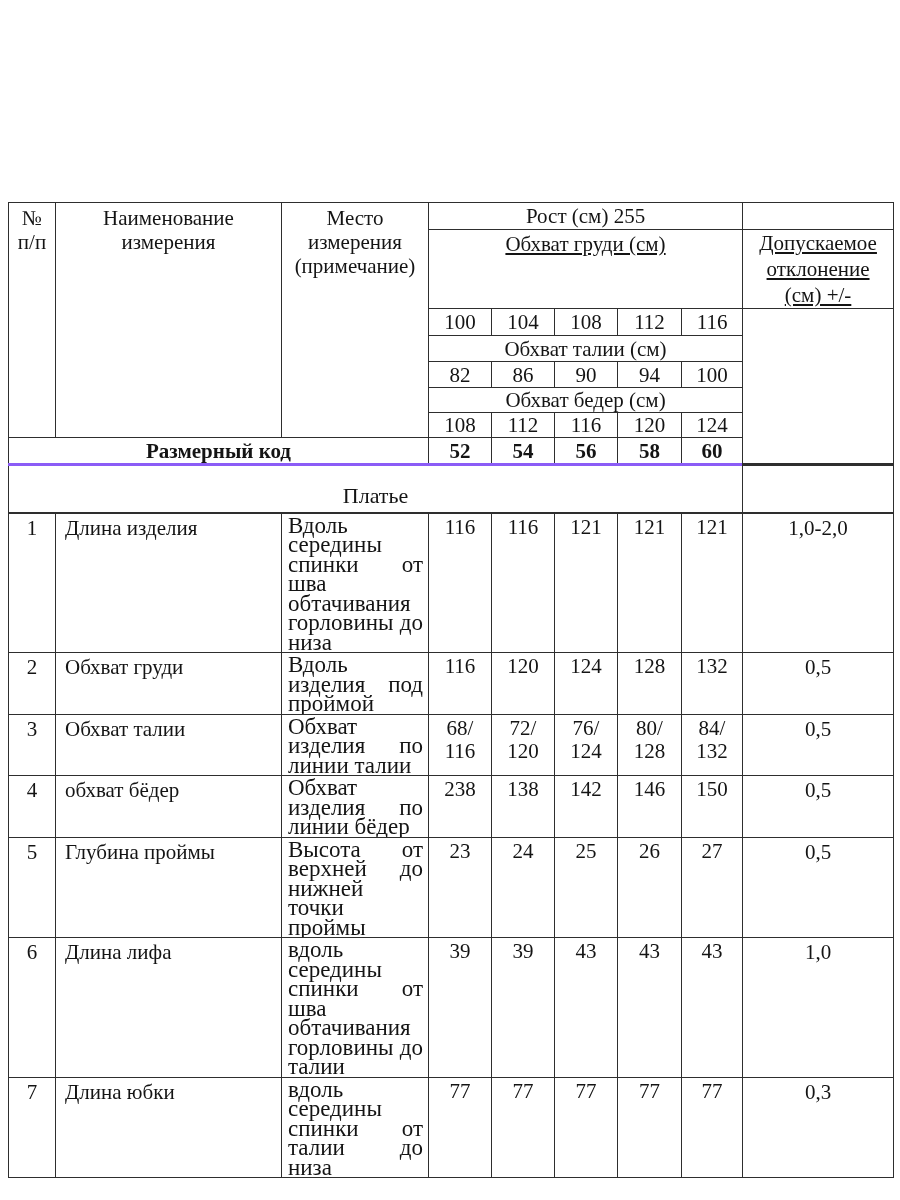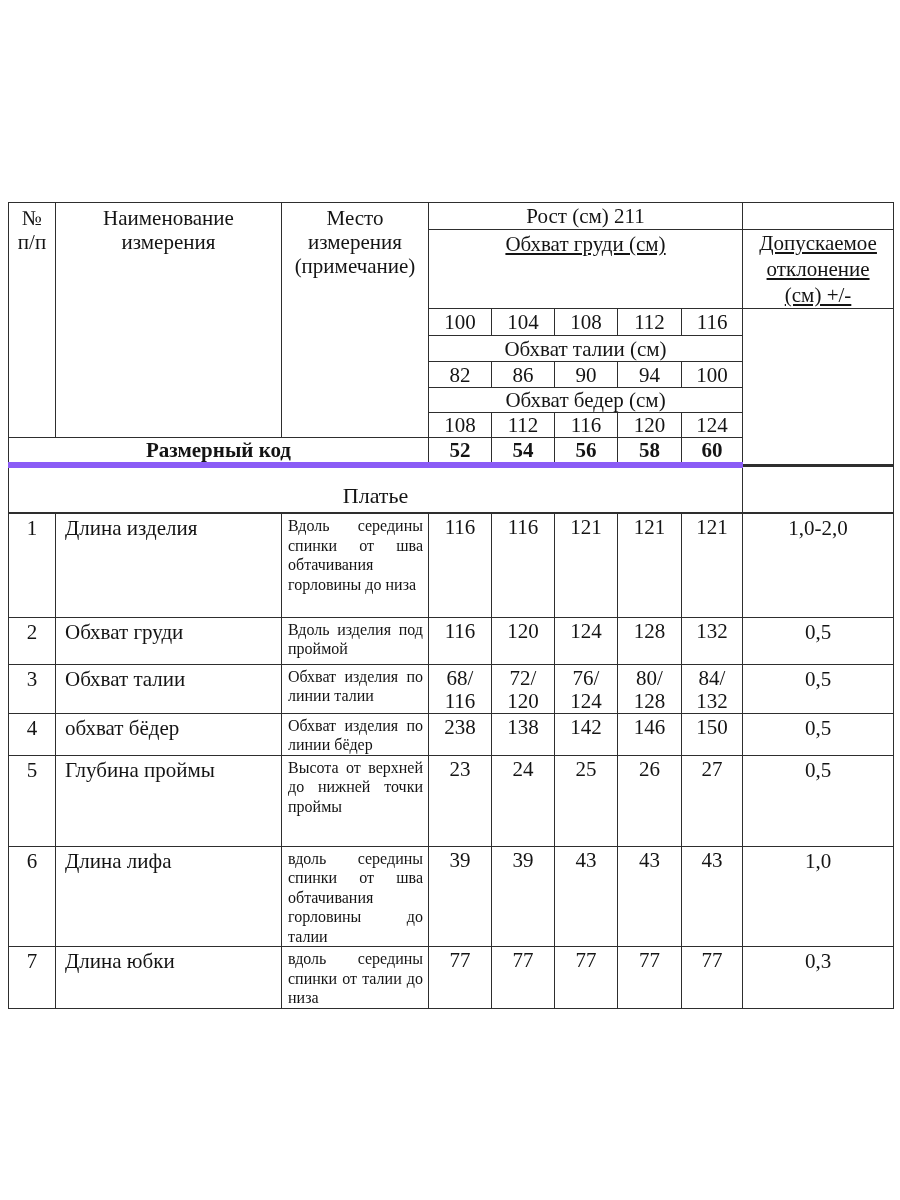--- a/index.html
+++ b/index.html
@@ -30,27 +30,27 @@
   
   tr.r1{height:27px;} tr.r2{height:77px;text-decoration:underline;} tr.r3{height:27px;}
   tr.r4{height:26px;margin-left:48px;} tr.r5{height:26px;} tr.r6{height:25px;}
   tr.r7{height:24px;} tr.r8{height:27px;} tr.r9{height:48px;margin-left:28px;}
   tr.r10{height:104px;} tr.r11{height:47px;} tr.r12{height:47px;}
   tr.r13{height:41px;} tr.r14{height:91px;} tr.r15{height:90px;}
   tr.r16{height:58px;}
 
   .hdr{padding-top:3px;}
   .tol-hdr{line-height:26px;}
-  .code-row td{font-weight:bold;border-bottom:6px solid #8b5cf6;}
+  .code-row td{font-weight:bold;border-bottom:3px solid #8b5cf6;}
   td.tol-span{border-bottom:3px solid #2e2e2e;}
   .title-row td{border-bottom:2px solid #2e2e2e;}
   .section-title{font-size:22px;padding-bottom:4px;}
   .mname{text-align:left;padding:2px 4px 0 9px;}
   .note{
-    font-size:16px;line-height:19.5px;text-align:justify;
+    font-size:23px;line-height:19.5px;text-align:justify;
     padding:2px 5px 0 6px;
   }
   .val{line-height:23px;}
 </style>
 </head>
 <body>
 
 <div class="page">
   <table class="size-chart">
     <colgroup>
@@ -66,21 +66,21 @@
     </colgroup>
     <tbody>
       <tr class="r1">
         <td rowspan="7" class="hdr ctr pre">№
 п/п</td>
         <td rowspan="7" class="hdr ctr pre">Наименование
 измерения</td>
         <td rowspan="7" class="hdr ctr pre">Место
 измерения
 (примечание)</td>
-        <td colspan="5" class="ctr mid">Рост (см) 211</td>
+        <td colspan="5" class="ctr mid">Рост (см) 255</td>
         <td></td>
       </tr>
       <tr class="r2">
         <td colspan="5" class="ctr padT">Обхват груди (см)</td>
         <td class="ctr mid pre tol-hdr">Допускаемое
 отклонение
 (см) +/-</td>
       </tr>
       <tr class="r3">
         <td class="ctr mid">100</td>

